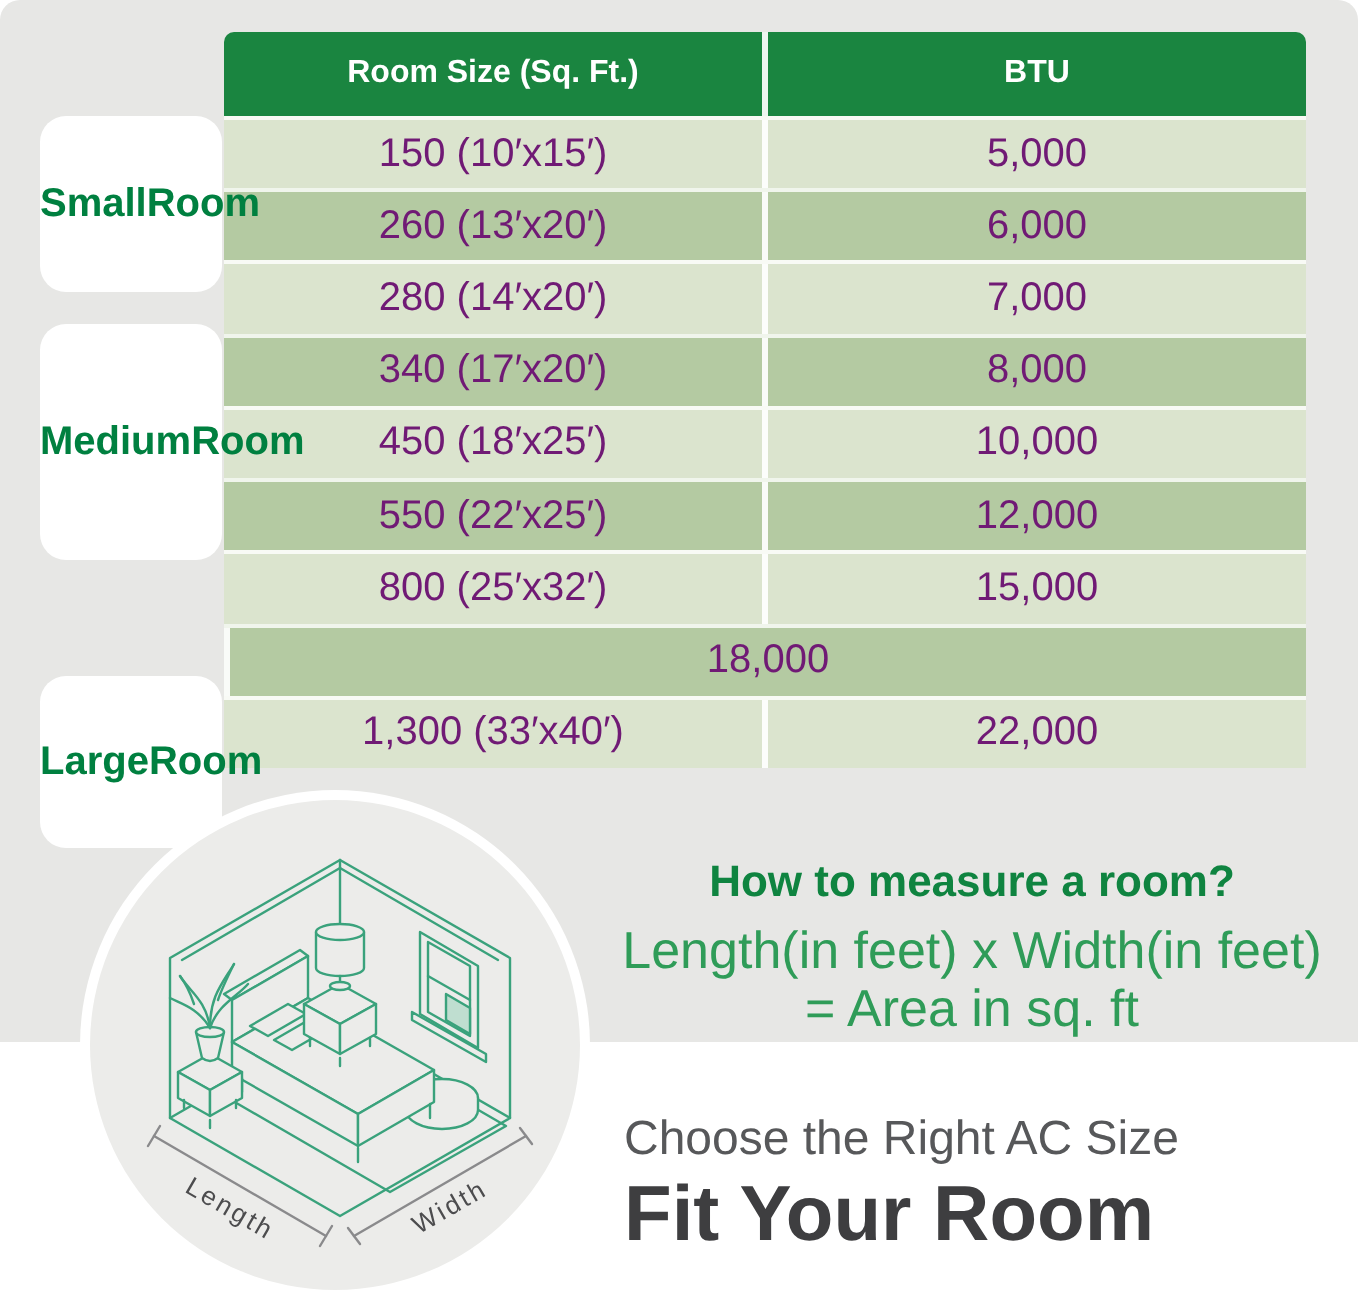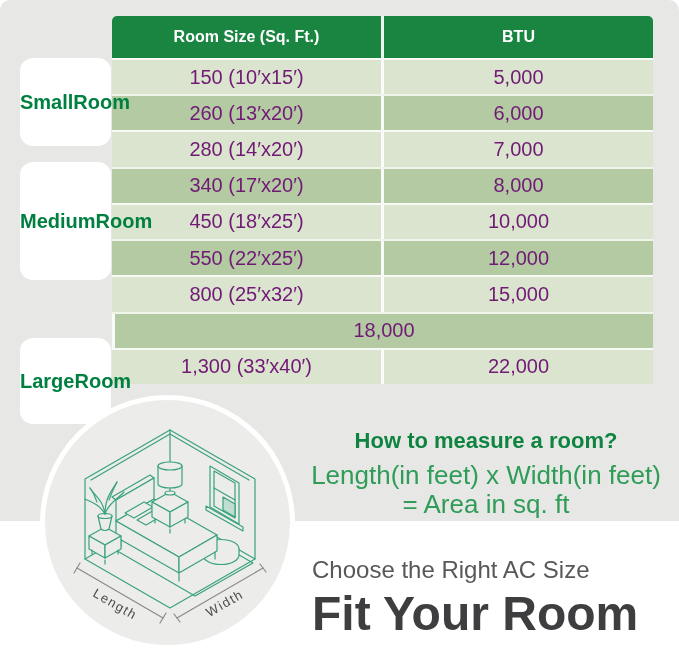--- a/index.html
+++ b/index.html
@@ -52,21 +52,21 @@
   }
   .room-circle svg{display:block;width:245px;height:245px;}
   .room-circle svg *{vector-effect:non-scaling-stroke;}
   .dim-label{
     font-family:"Liberation Sans","DejaVu Sans",sans-serif;
     font-size:13px;letter-spacing:1.5px;fill:#4c4c4e;
   }
   
   .footer{position:absolute;left:312px;top:556px;white-space:nowrap;}
   .footer-subtitle{margin:0;font-size:24px;color:var(--footer-gray,#57585a);}
-  .footer-title{margin:2px 0 0 0;font-size:48px;font-weight:bold;color:var(--footer-dark,#3e3e40);}
+  .footer-title{margin:2px 0 0 0;font-size:39px;font-weight:bold;color:var(--footer-dark,#3e3e40);}
 </style>
 </head>
 <body>
 
 <div class="canvas">
 
   <div class="gray-bg"></div>
 
   <div class="btu-table">
     <div class="thead">

